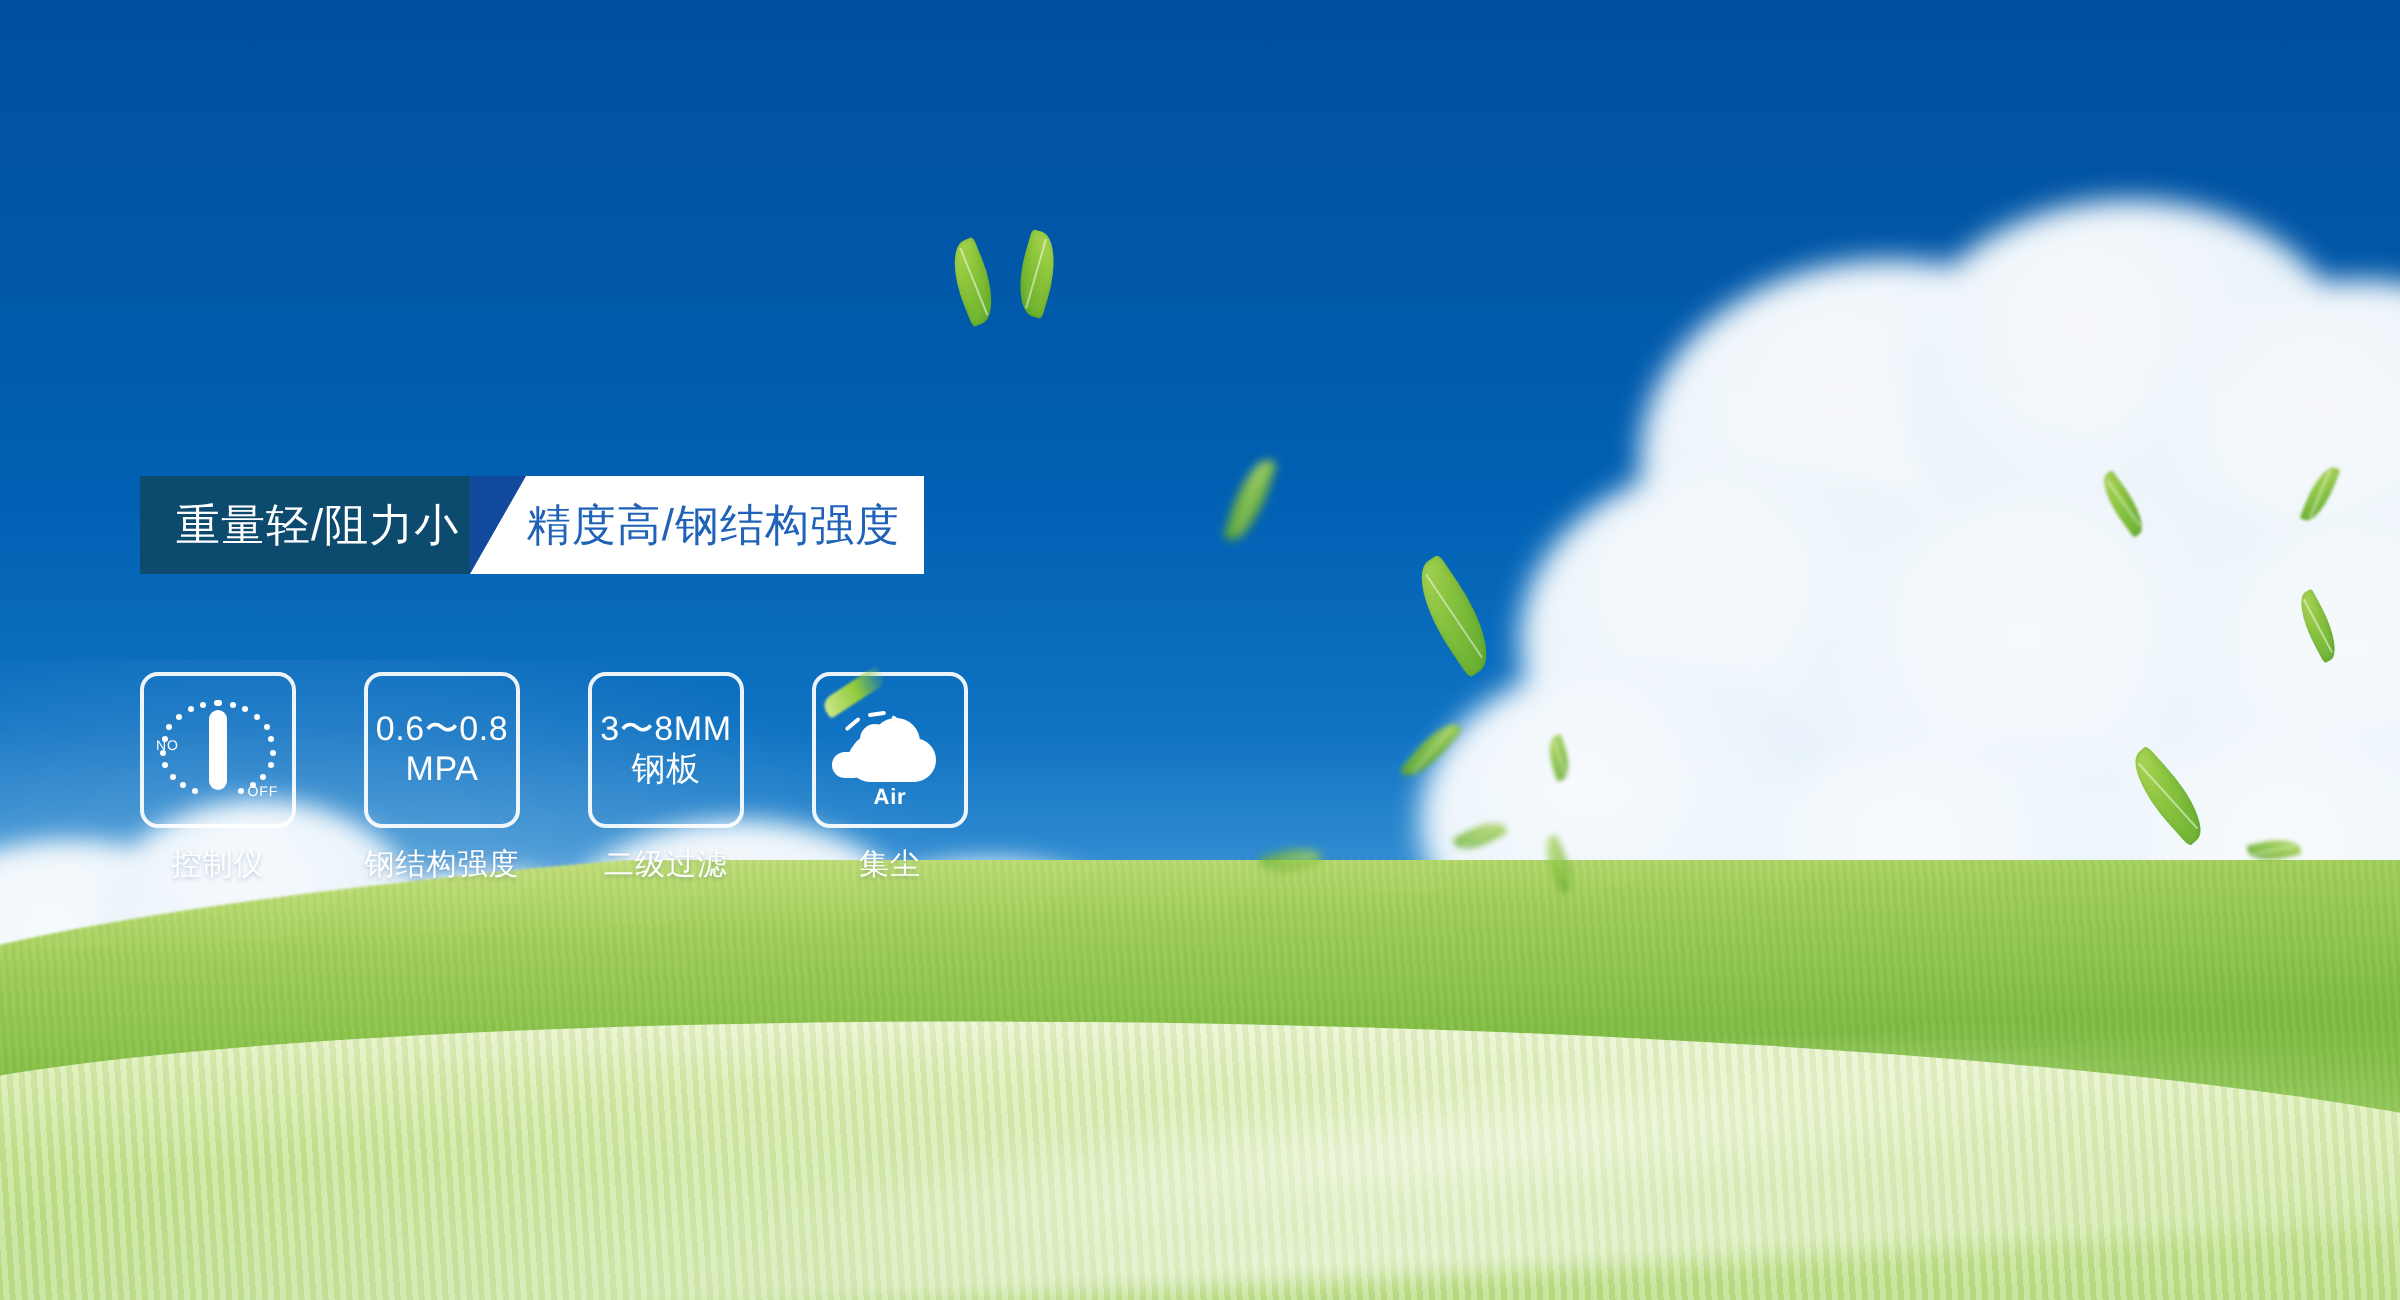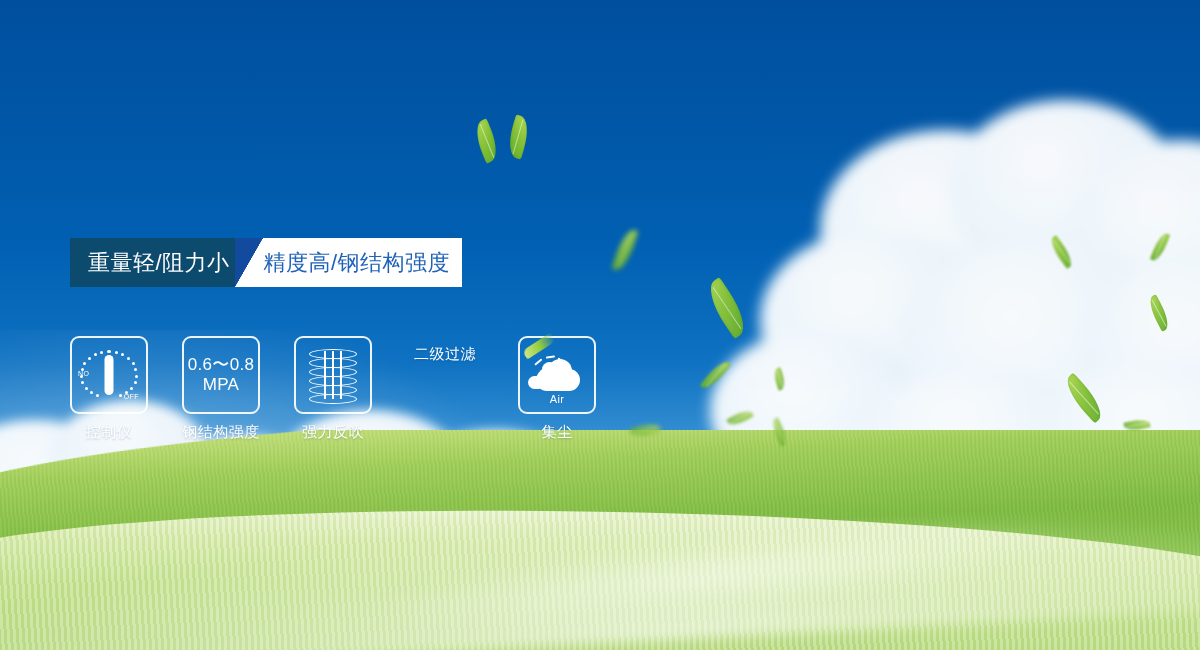--- a/index.html
+++ b/index.html
@@ -199,21 +199,21 @@
   .airicon .c-small{position:absolute;left:2px;bottom:14px;width:17px;height:13px;border-radius:7px;background:#fff;}
   .airicon .c-sun{
     position:absolute;left:16px;bottom:26px;width:15px;height:15px;border-radius:50%;
     background:#fff;
   }
   .airicon .c-ray{
     position:absolute;width:9px;height:2.4px;background:#fff;border-radius:2px;
   }
   .airicon .air-txt{
     position:absolute;left:0;right:0;bottom:-2px;text-align:center;
-    font-size:11px;color:#fff;letter-spacing:.4px;
+    font-size:11px;color:#fff;letter-spacing:.4px;font-weight:bold;
   }
   .airicon .streak{
     position:absolute;left:-4px;top:-6px;width:34px;height:10px;
     background:linear-gradient(100deg,#cfe98a 0%,#8fc93c 55%,rgba(140,200,60,0) 100%);
     transform:rotate(-33deg);border-radius:6px 2px 6px 2px;filter:blur(.6px);
   }
 </style>
 </head>
 <body>
 
@@ -330,38 +330,28 @@
     <div class="feature">
       <div class="feat-box">
         <div class="feat-text">
           <div>0.6〜0.8</div>
           <div>MPA</div>
         </div>
       </div>
       <div class="feat-label">钢结构强度</div>
     </div>
 
+
     <div class="feature">
       <div class="feat-box">
-        <div class="coil">
-          <div class="ring" style="top:2px;"></div>
-          <div class="ring" style="top:11px;"></div>
-          <div class="ring" style="top:20px;"></div>
-          <div class="ring" style="top:29px;"></div>
-          <div class="ring" style="top:38px;"></div>
-          <div class="ring" style="top:47px;"></div>
-          <div class="bar" style="left:17px;"></div>
-          <div class="bar" style="left:25px;"></div>
-          <div class="bar" style="left:33px;"></div>
+        <div class="feat-text">
+          <div>3〜8MM</div>
+          <div>钢板</div>
         </div>
       </div>
-      <div class="feat-label">强力反吹</div>
-    </div>
-
-    <div class="feature">
       <div class="feat-label">二级过滤</div>
     </div>
 
     <div class="feature">
       <div class="feat-box">
         <div class="airicon">
           <div class="streak"></div>
           <div class="c-sun"></div>
           <div class="c-ray" style="left:8px;bottom:40px;transform:rotate(-40deg);"></div>
           <div class="c-ray" style="left:20px;bottom:45px;transform:rotate(-8deg);"></div>

